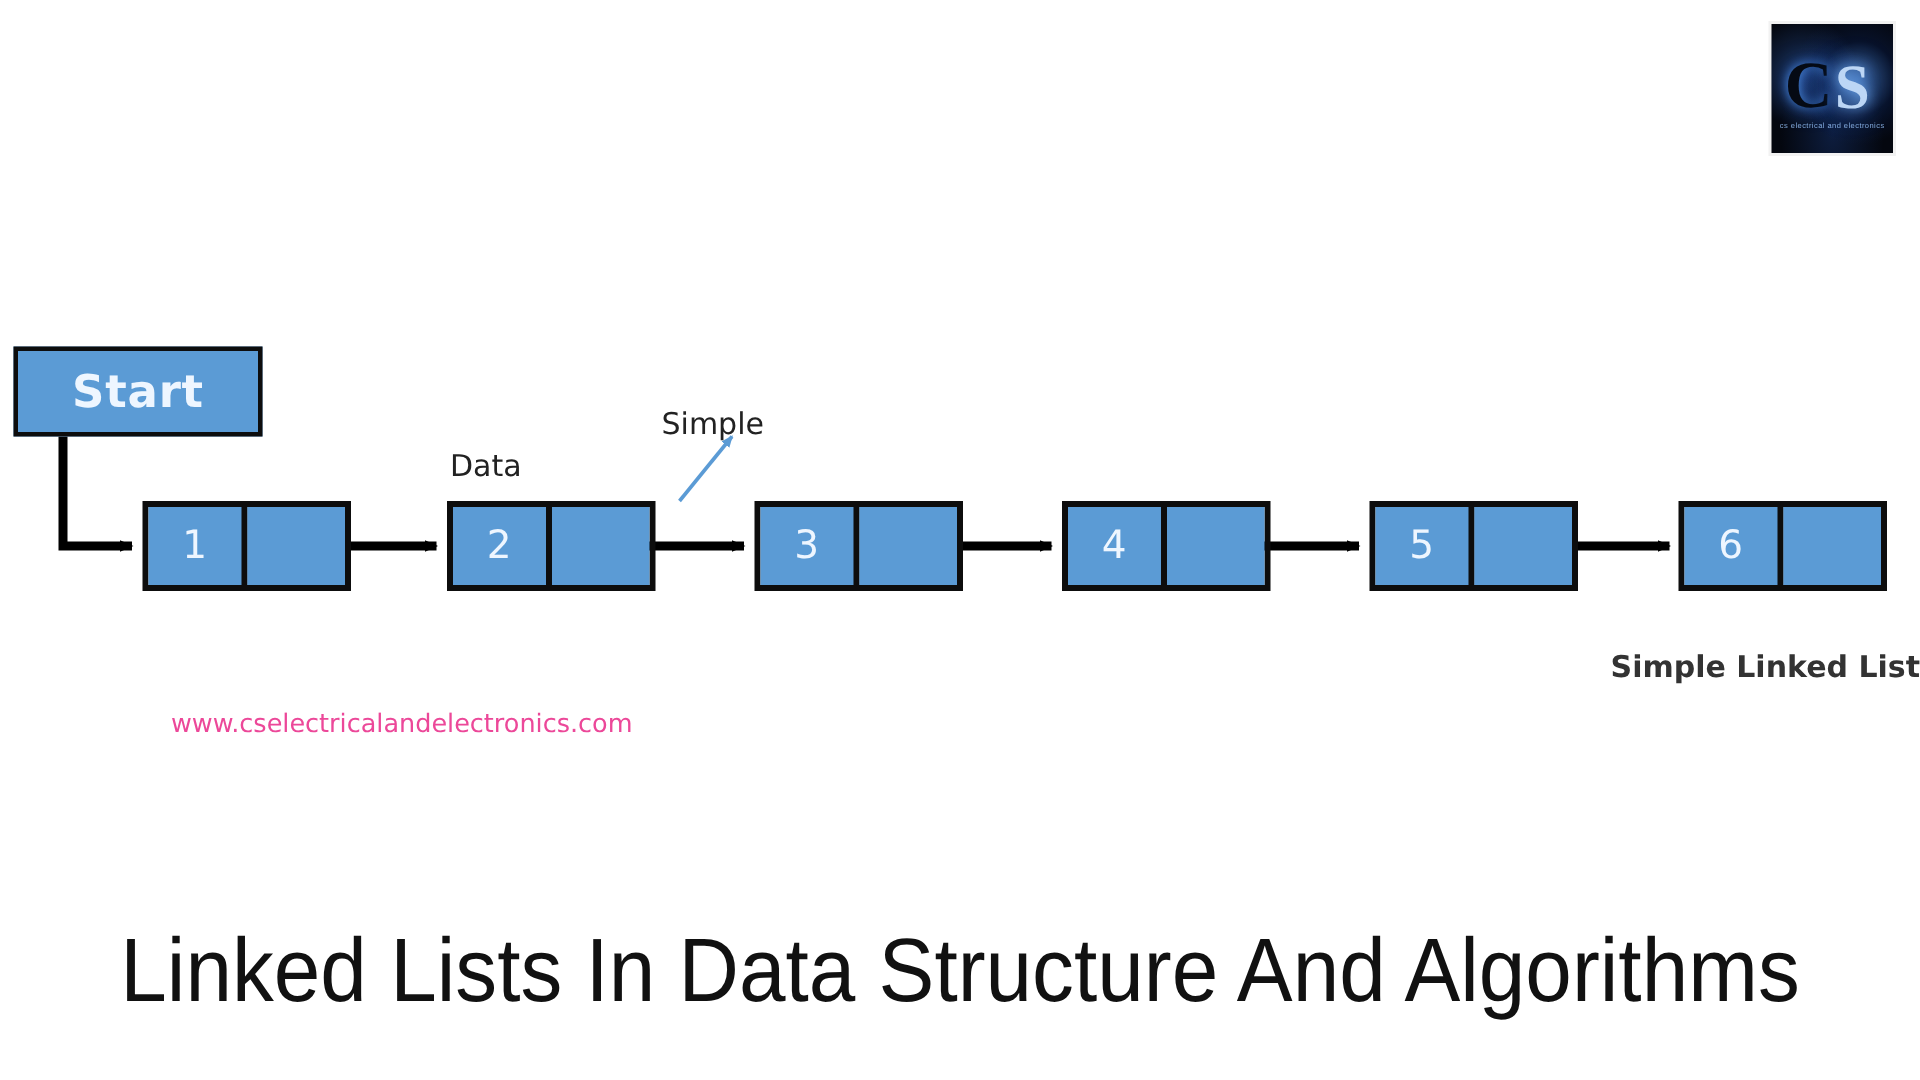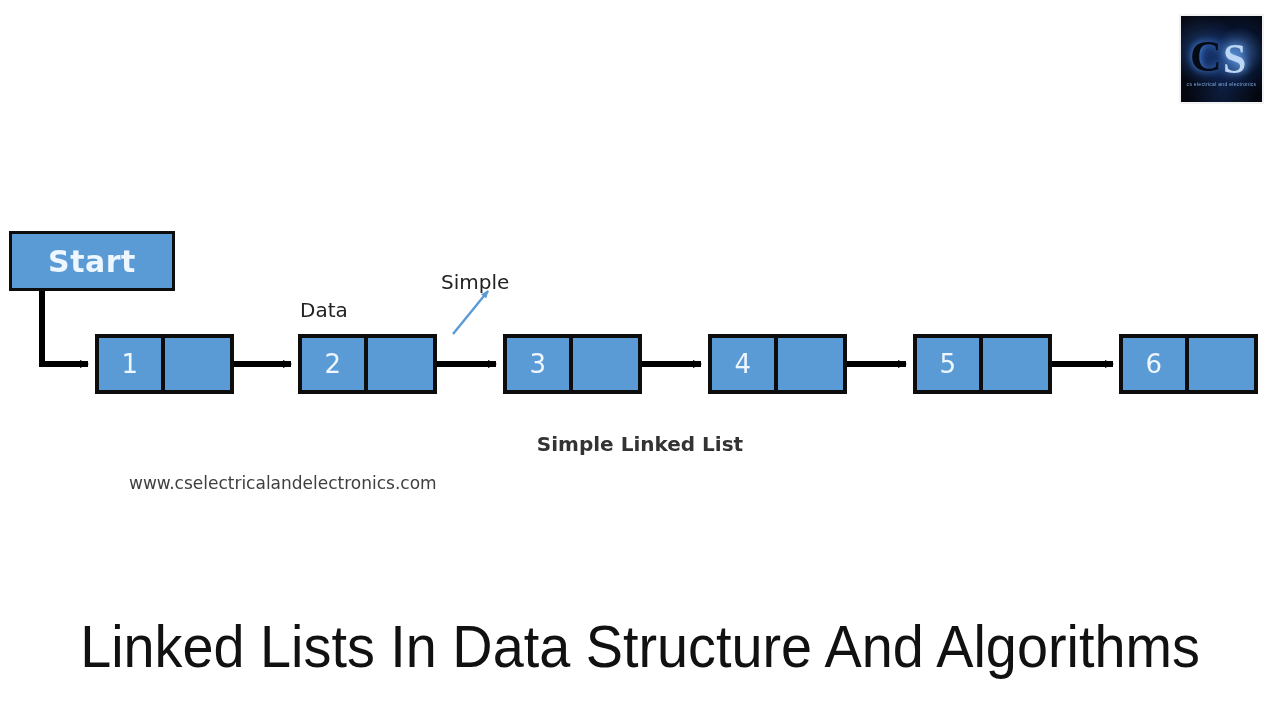--- a/index.html
+++ b/index.html
@@ -145,32 +145,32 @@
     top: 270px;
     font-size: 20px;
     color: #222222;
     font-family: "DejaVu Sans", sans-serif;
   }
   .caption {
     position: absolute;
     left: 0;
     top: 432px;
     width: 1280px;
-    text-align: center;
+    text-align: right;
     font-size: 20px;
     font-weight: bold;
     color: #333333;
     font-family: "DejaVu Sans", sans-serif;
   }
   .watermark {
     position: absolute;
-    left: 129px;
+    left: 114px;
     top: 473px;
     font-size: 17px;
-    color: #404040;
+    color: #ec4899;
     font-family: "DejaVu Sans", sans-serif;
   }
 
   
   .page-title {
     position: absolute;
     left: 0;
     top: 614px;
     width: 1280px;
     text-align: center;

